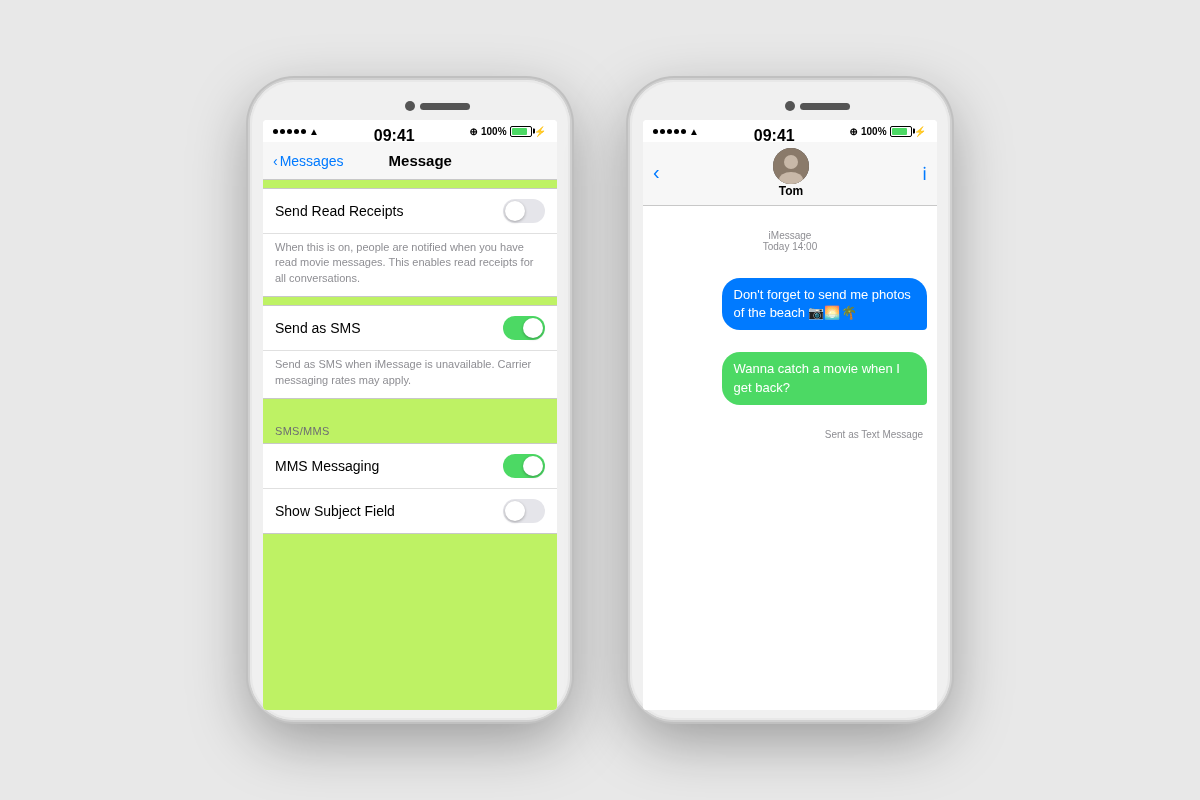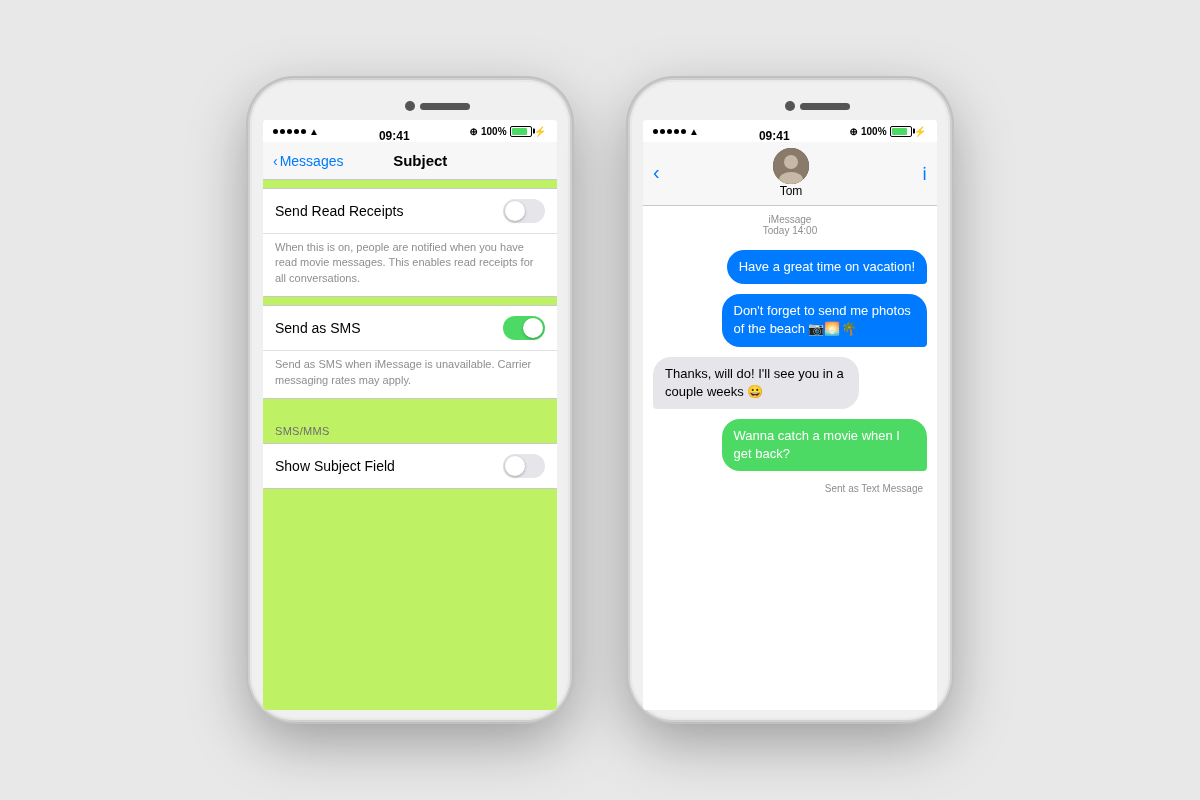--- a/index.html
+++ b/index.html
@@ -79,21 +79,21 @@
       padding: 0 10px;
       font-size: 11px;
       font-weight: 600;
       color: #000;
       flex-shrink: 0;
     }
     .status-left { display: flex; align-items: center; gap: 3px; }
     .status-dots { display: flex; gap: 2px; }
     .status-dot { width: 5px; height: 5px; background: #000; border-radius: 50%; }
     .wifi-icon { font-size: 10px; }
-    .status-center { font-size: 12px; font-weight: 600; margin-top: 10px; }
+    .status-center { font-size: 16px; font-weight: 600; margin-top: 10px; }
     .status-right { display: flex; align-items: center; gap: 3px; font-size: 10px; }
     .battery-icon {
       width: 22px; height: 11px;
       border: 1.5px solid #000;
       border-radius: 2px;
       position: relative;
       display: inline-flex;
       align-items: center;
       padding: 1px;
     }
@@ -230,31 +230,33 @@
     .messages-nav-back { color: #007aff; font-size: 20px; }
     .messages-nav-center {
       display: flex;
       flex-direction: column;
       align-items: center;
     }
     .messages-contact-name {
       font-size: 12px;
       color: #000;
       margin-top: 0;
+      font-weight: bold;
     }
     .messages-nav-info { color: #007aff; font-size: 18px; }
 
     .messages-content {
       flex: 1;
       overflow: hidden;
       background: #fff;
       padding: 8px 10px;
       display: flex;
       flex-direction: column;
-      gap: 10px;
+      gap: 22px;
+      margin-top: 16px;
     }
 
     .messages-timestamp {
       text-align: center;
       font-size: 10px;
       color: #8e8e93;
       margin-bottom: 4px;
     }
 
     .bubble-row {
@@ -340,21 +342,21 @@
         </div>
         <span>⚡</span>
       </div>
     </div>
 
     <div class="settings-nav">
       <div class="settings-back">
         <span>‹</span>
         <span>Messages</span>
       </div>
-      <div class="settings-title">Subject</div>
+      <div class="settings-title">Message</div>
     </div>
 
     <div class="settings-content">
 
       <div style="height:8px;"></div>
       <div class="settings-group">
         <div class="settings-row">
           <span class="settings-row-label">Send Read Receipts</span>
           <div class="toggle off">
             <div class="toggle-knob"></div>
@@ -373,20 +375,26 @@
         </div>
         <div class="settings-desc">Send as SMS when iMessage is unavailable. Carrier messaging rates may apply.</div>
       </div>
 
       <div style="height:8px;"></div>
 
       <div style="height:4px;"></div>
       <div class="section-header">SMS/MMS</div>
       <div class="settings-group">
         <div class="settings-row">
+          <span class="settings-row-label">MMS Messaging</span>
+          <div class="toggle on">
+            <div class="toggle-knob"></div>
+          </div>
+        </div>
+        <div class="settings-row">
           <span class="settings-row-label">Show Subject Field</span>
           <div class="toggle off">
             <div class="toggle-knob"></div>
           </div>
         </div>
       </div>
 
     </div>
   </div>
 </div>
@@ -436,31 +444,25 @@
       <span class="messages-nav-info">ℹ</span>
     </div>
 
     <div class="messages-content">
 
       <div class="messages-timestamp">
         <span style="white-space:pre;">iMessage
 Today 14:00</span>
       </div>
 
-      <div class="bubble-row sent">
-        <div class="bubble sent-blue">Have a great time on vacation!</div>
-      </div>
 
       <div class="bubble-row sent">
         <div class="bubble sent-blue">Don't forget to send me photos of the beach 📷🌅🌴</div>
       </div>
 
-      <div class="bubble-row received">
-        <div class="bubble received-gray">Thanks, will do! I'll see you in a couple weeks 😀</div>
-      </div>
 
       <div class="bubble-row sent">
         <div class="bubble sent-green">Wanna catch a movie when I get back?</div>
       </div>
       <div class="sent-label">Sent as Text Message</div>
 
     </div>
   </div>
 </div>
 

